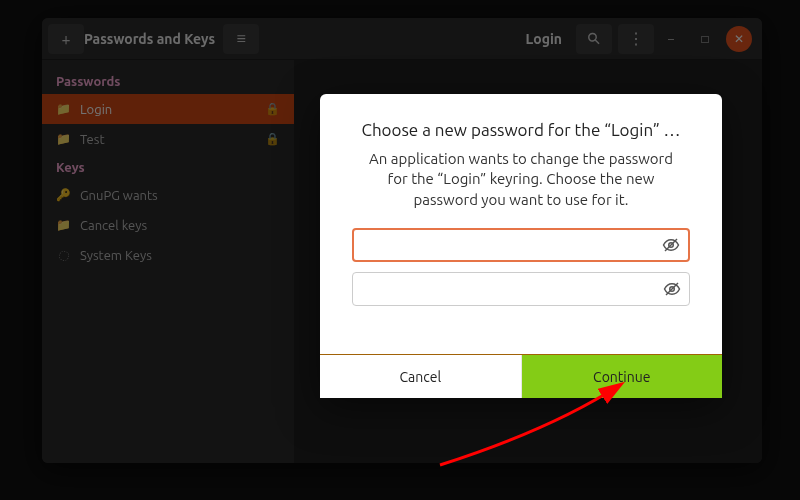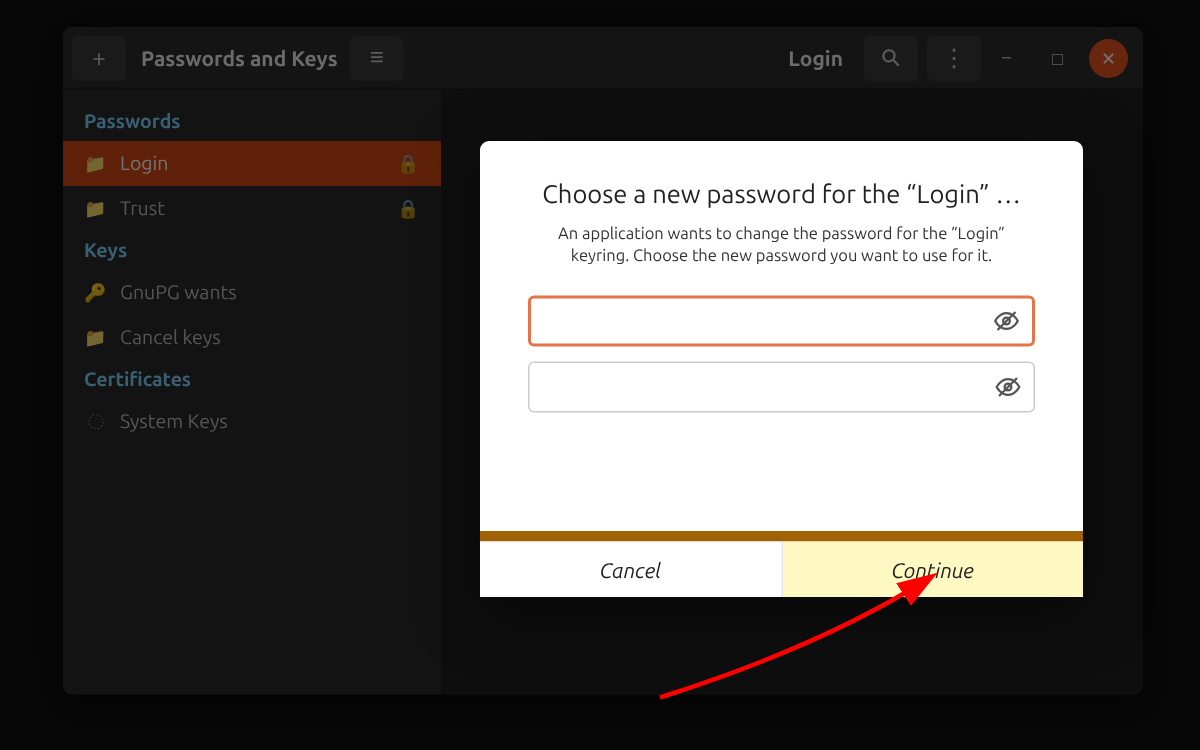--- a/index.html
+++ b/index.html
@@ -12,57 +12,57 @@
   }
   .titlebar {
     height: 42px; background: #2d2d2d; display: flex; align-items: center;
     color: #ddd; font-size: 14px; border-bottom: 1px solid #1e1e1e;
   }
   .tb-btn {
     width: 36px; height: 30px; margin-left: 6px; background: #3a3a3a;
     border-radius: 4px; display: flex; align-items: center; justify-content: center;
     color: #ccc; font-size: 16px;
   }
-  .tb-title { margin-left: 10px; font-weight: 600; color: #eee; }
+  .tb-title { font-weight: 600; color: #eee; }
   .tb-spacer { flex: 1; }
   .tb-breadcrumb { font-weight: 600; margin-right: 8px; color: #eee; }
   .winctl { width: 26px; height: 26px; border-radius: 50%; display:flex;align-items:center;justify-content:center; margin: 0 4px; color:#ccc; font-size:12px;}
   .winctl.close { background: #e95420; color:#fff; margin-right:10px;}
   .body { display: flex; height: calc(100% - 42px); }
   .sidebar { width: 252px; background: #2b2b2b; padding: 8px 0; color: #bdbdbd; font-size: 13px; }
-  .section-label { padding: 6px 14px; color: #7dd3fc; font-weight: 600; }
+  .section-label { padding: 6px 14px; color: #f9a8d4; font-weight: 600; }
   .sb-item { height: 30px; display: flex; align-items: center; padding: 0 14px; gap: 8px; }
   .sb-item.active { background: #d24a14; color: #fff; }
   .sb-item .icon { width: 16px; text-align: center; font-size: 12px; }
   .sb-item .lock { margin-left: auto; opacity: .8; font-size: 12px;}
   .content { flex: 1; background: #202020; }
   
   .dialog {
     position: absolute; left: 320px; top: 94px; width: 402px; height: 304px;
     background: #fff; border-radius: 6px; z-index: 10;
     box-shadow: 0 10px 40px rgba(0,0,0,0.5);
     display: flex; flex-direction: column;
   }
   .dlg-pad { padding: 26px 30px 10px 30px; text-align: center; }
   .dlg-title { font-size: 17px; font-weight: 400; color: #222; margin-bottom: 10px; white-space: nowrap; overflow: hidden; text-overflow: ellipsis;}
-  .dlg-desc { font-size: 11px; color: #333; line-height: 1.35; margin-bottom: 18px; padding: 0 8px;}
+  .dlg-desc { font-size: 15px; color: #333; line-height: 1.35; margin-bottom: 18px; padding: 0 8px;}
   .pw-field {
     position: relative; height: 34px; margin: 0 2px 10px 2px;
     border: 1px solid #ccc; border-radius: 4px; display:flex; align-items:center;
   }
   .pw-field.focus { border: 2px solid #e67447; }
   .pw-field input {
     flex:1; border:none; outline:none; height:100%; padding: 0 10px; font-size:14px; background:transparent;
   }
   .eye { width: 34px; display:flex;align-items:center;justify-content:center; color:#555; }
   .dlg-spacer { flex:1; }
-  .dlg-buttons { display:flex; border-top:7px solid #a16207; height: 44px; font-style: italic; }
+  .dlg-buttons { display:flex; border-top:1px solid #a16207; height: 44px; }
   .dlg-btn { flex:1; display:flex;align-items:center;justify-content:center; font-size:14px; color:#222; background:#fff; }
   .dlg-btn + .dlg-btn { border-left:1px solid #e6e6e6; }
-  .dlg-btn.primary { background:#fef9c3; }
+  .dlg-btn.primary { background:#84cc16; }
   
   .arrow { position:absolute; z-index:20; left:430px; top:370px; pointer-events:none; }
   .eye-svg{width:18px;height:18px;}
 </style>
 </head>
 <body>
 
 <div class="window">
   <div class="titlebar">
     <div class="tb-btn">
@@ -93,33 +93,32 @@
   <div class="body">
     <div class="sidebar" id="sidebar">
         <div class="section-label">Passwords</div>
         <div class="sb-item active">
           <span class="icon">📁</span>
           <span>Login</span>
           <span class="lock">🔒</span>
         </div>
         <div class="sb-item">
           <span class="icon">📁</span>
-          <span>Trust</span>
+          <span>Test</span>
           <span class="lock">🔒</span>
         </div>
         <div class="section-label">Keys</div>
         <div class="sb-item">
           <span class="icon">🔑</span>
           <span>GnuPG wants</span>
         </div>
         <div class="sb-item">
           <span class="icon">📁</span>
           <span>Cancel keys</span>
         </div>
-        <div class="section-label">Certificates</div>
         <div class="sb-item">
           <span class="icon">◌</span>
           <span>System Keys</span>
         </div>
       </div>
     <div class="content"></div>
   </div>
 </div>
 
 <div class="dim-overlay"></div>

